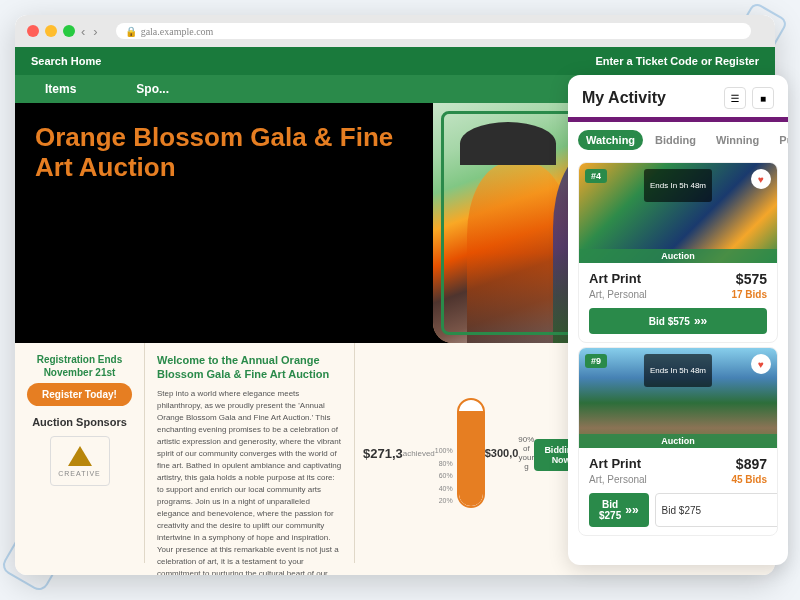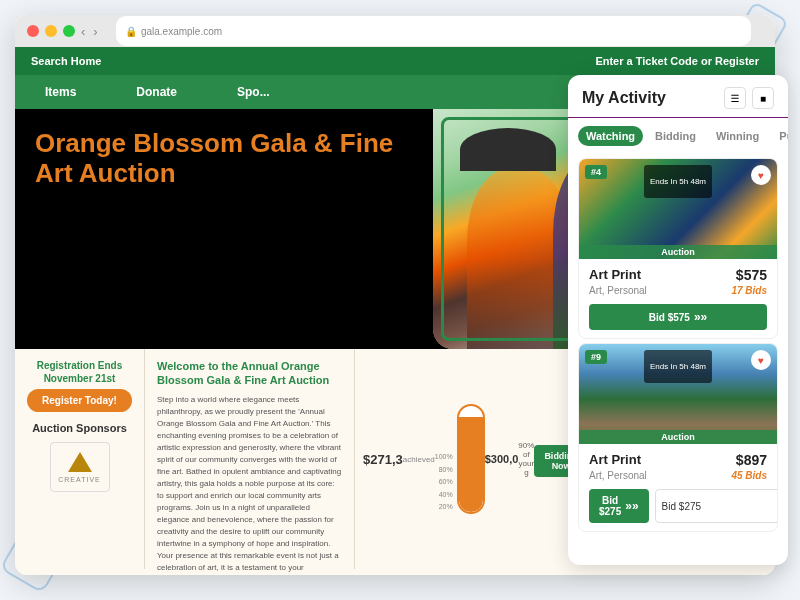--- a/index.html
+++ b/index.html
@@ -33,28 +33,29 @@
       gap: 6px;
       border-radius: 12px 12px 0 0;
     }
     .dot { width: 12px; height: 12px; border-radius: 50%; }
     .dot-red { background: #ff5f57; }
     .dot-yellow { background: #ffbd2e; }
     .dot-green { background: #28ca41; }
     .url-bar {
       flex: 1;
       margin: 0 12px;
-      height: 30px;
+      height: 16px;
       background: white;
       border-radius: 10px;
       display: flex;
       align-items: center;
       padding: 0 10px;
       font-size: 11px;
       color: #666;
+      font-family: Liberation Serif, serif;
     }
     .nav-arrows {
       display: flex;
       gap: 8px;
       font-size: 13px;
       color: #888;
     }
 
     
     .page-content {
@@ -75,21 +76,21 @@
     }
     .top-nav-left, .top-nav-right {
       color: white;
       font-size: 11px;
       font-weight: bold;
     }
 
     
     .main-nav {
       background: #2a8a4a;
-      height: 34px;
+      height: 28px;
       display: flex;
       align-items: flex-start;
     }
     .main-nav a {
       color: white;
       font-size: 12px;
       font-weight: bold;
       text-decoration: none;
       padding: 0 30px;
       height: 100%;
@@ -293,21 +294,21 @@
       border-radius: 12px;
       box-shadow: 0 4px 20px rgba(0,0,0,0.15);
       overflow: hidden;
       z-index: 100;
     }
     .activity-header {
       display: flex;
       align-items: center;
       justify-content: space-between;
       padding: 12px 14px 8px;
-      border-bottom: 1px solid #701a75;
+      border-bottom: 5px solid #701a75;
     }
     .activity-title {
       font-size: 16px;
       font-weight: bold;
       color: #222;
     }
     .view-icons {
       display: flex;
       gap: 6px;
     }
@@ -433,21 +434,20 @@
     }
     .card-subtitle {
       font-size: 10px;
       color: #888;
     }
     .card-bids {
       font-size: 10px;
       color: #e67e22;
       font-weight: bold;
       text-align: right;
-      font-style: italic;
     }
     .card-actions {
       display: flex;
       gap: 6px;
       margin-top: 8px;
     }
     .bid-btn {
       background: #2a8a4a;
       color: white;
       border: none;
@@ -512,21 +512,20 @@
 
   <div class="page-content">
 
     <div class="top-nav-bar">
       <span class="top-nav-left">Search Home</span>
       <span class="top-nav-right">Enter a Ticket Code or Register</span>
     </div>
 
     <nav class="main-nav">
       <a>Items</a>
-      <a>Donate</a>
       <a>Spo...</a>
     </nav>
 
     <div class="hero">
       <div class="hero-left">
         <div class="hero-title">Orange Blossom Gala &amp; Fine Art Auction</div>
       </div>
       <div class="hero-image-area">
         <div class="green-border-frame"></div>
         <div class="hero-photo">

